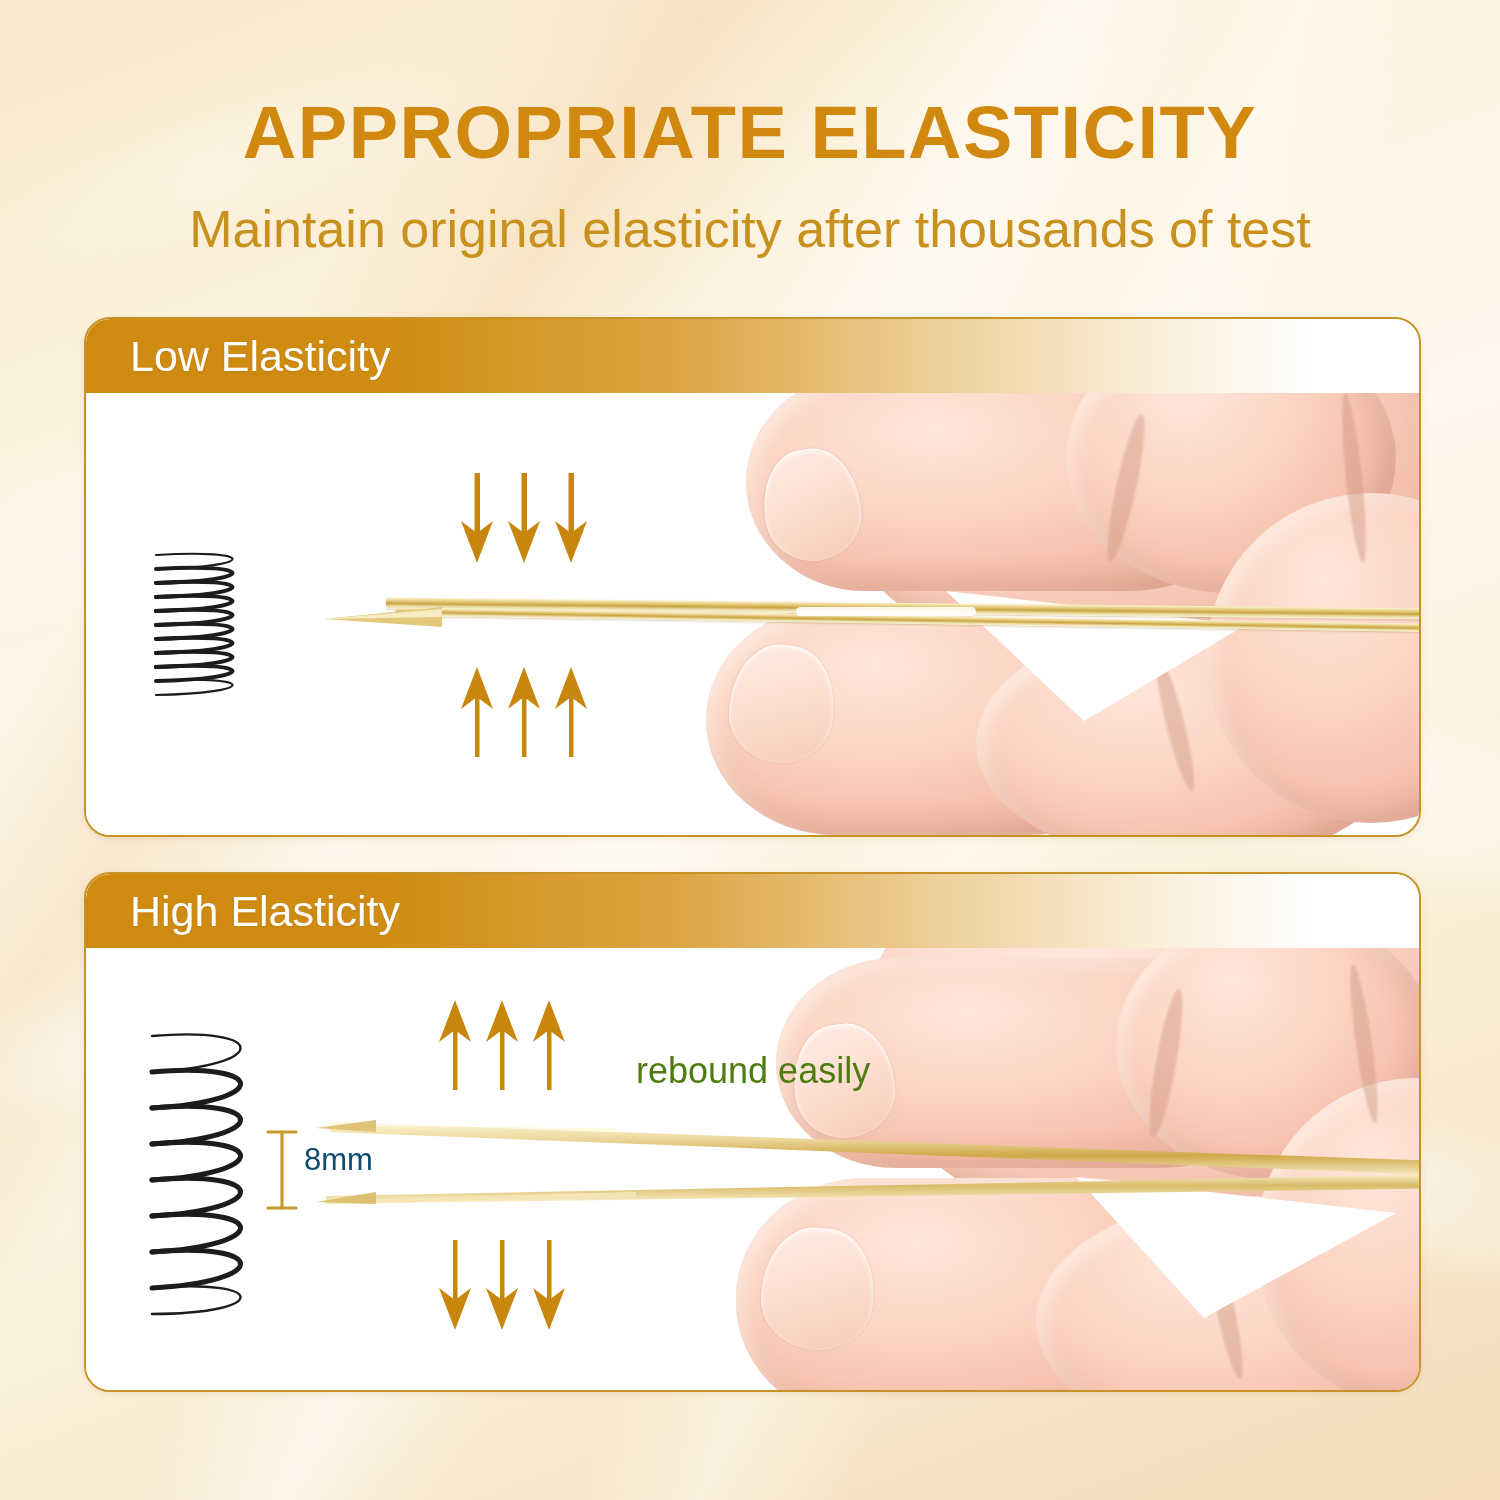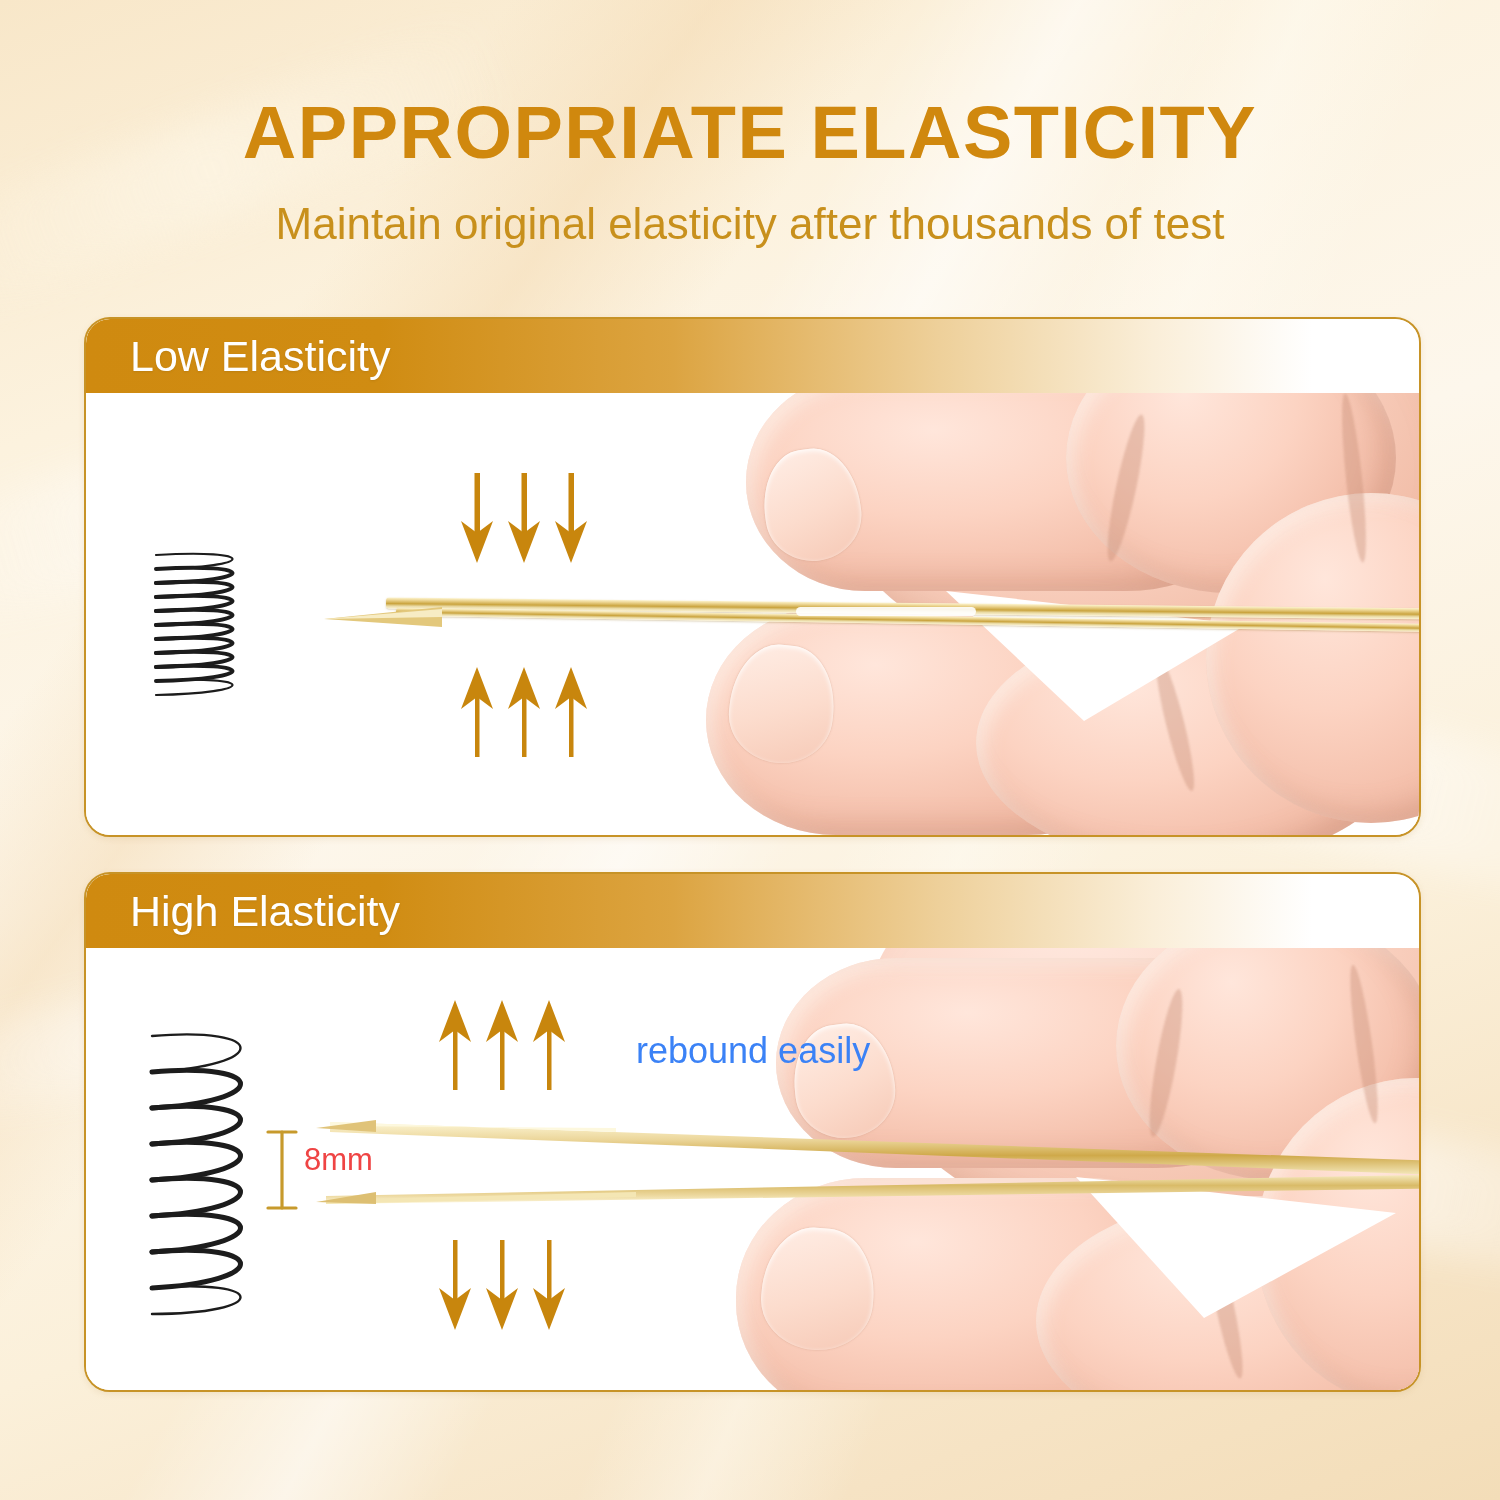--- a/index.html
+++ b/index.html
@@ -25,21 +25,21 @@
   .ray.r5{left:-100px;top:120px;width:620px;height:100px;background:linear-gradient(90deg,rgba(255,255,255,0),rgba(253,246,230,.9),rgba(255,255,255,0));transform:rotate(-20deg);}
 
   .headline{
     position:absolute;left:0;right:0;top:96px;text-align:center;
     font-size:74px;font-weight:bold;letter-spacing:1.5px;
     color:#d0880e;line-height:1;
     white-space:nowrap;
   }
   .subhead{
     position:absolute;left:0;right:0;top:198px;text-align:center;
-    font-size:44px;color:#c8901c;line-height:1.2;font-weight:400;
+    font-size:52px;color:#c8901c;line-height:1.2;font-weight:400;
   }
 
   .panel{
     position:absolute;left:84px;width:1333px;
     background:#ffffff;border:2px solid #c79327;border-radius:26px;
     overflow:hidden;box-shadow:0 2px 6px rgba(180,140,70,.15);
   }
   .panel.p1{top:317px;height:516px;}
   .panel.p2{top:872px;height:516px;text-align:center;}
 
@@ -57,25 +57,25 @@
 
   
   .spring{position:absolute;}
   .spring svg{display:block;}
 
   
   .arrows{position:absolute;display:flex;gap:0;}
   .arrows svg{display:block;}
 
   .note{
-    position:absolute;color:#3b82f6;font-size:36px;white-space:nowrap;
+    position:absolute;color:#4d7c0f;font-size:36px;white-space:nowrap;margin-top:20px;
   }
 
   .dim{position:absolute;}
-  .dim .lbl{position:absolute;left:42px;top:16px;color:#ef4444;font-size:31px;white-space:nowrap;}
+  .dim .lbl{position:absolute;left:42px;top:16px;color:#0c4a6e;font-size:31px;white-space:nowrap;}
 
   
   .photo{position:absolute;inset:0;overflow:hidden;}
 
   .hand{position:absolute;}
   .finger{
     position:absolute;border-radius:50%;
     background:radial-gradient(ellipse at 36% 26%, #ffe6db 0%, #fcd3c2 38%, #f3bda8 70%, #e3a58e 100%);
     box-shadow:inset -14px -10px 26px rgba(190,130,105,.35), inset 8px 8px 18px rgba(255,245,238,.7);
   }

